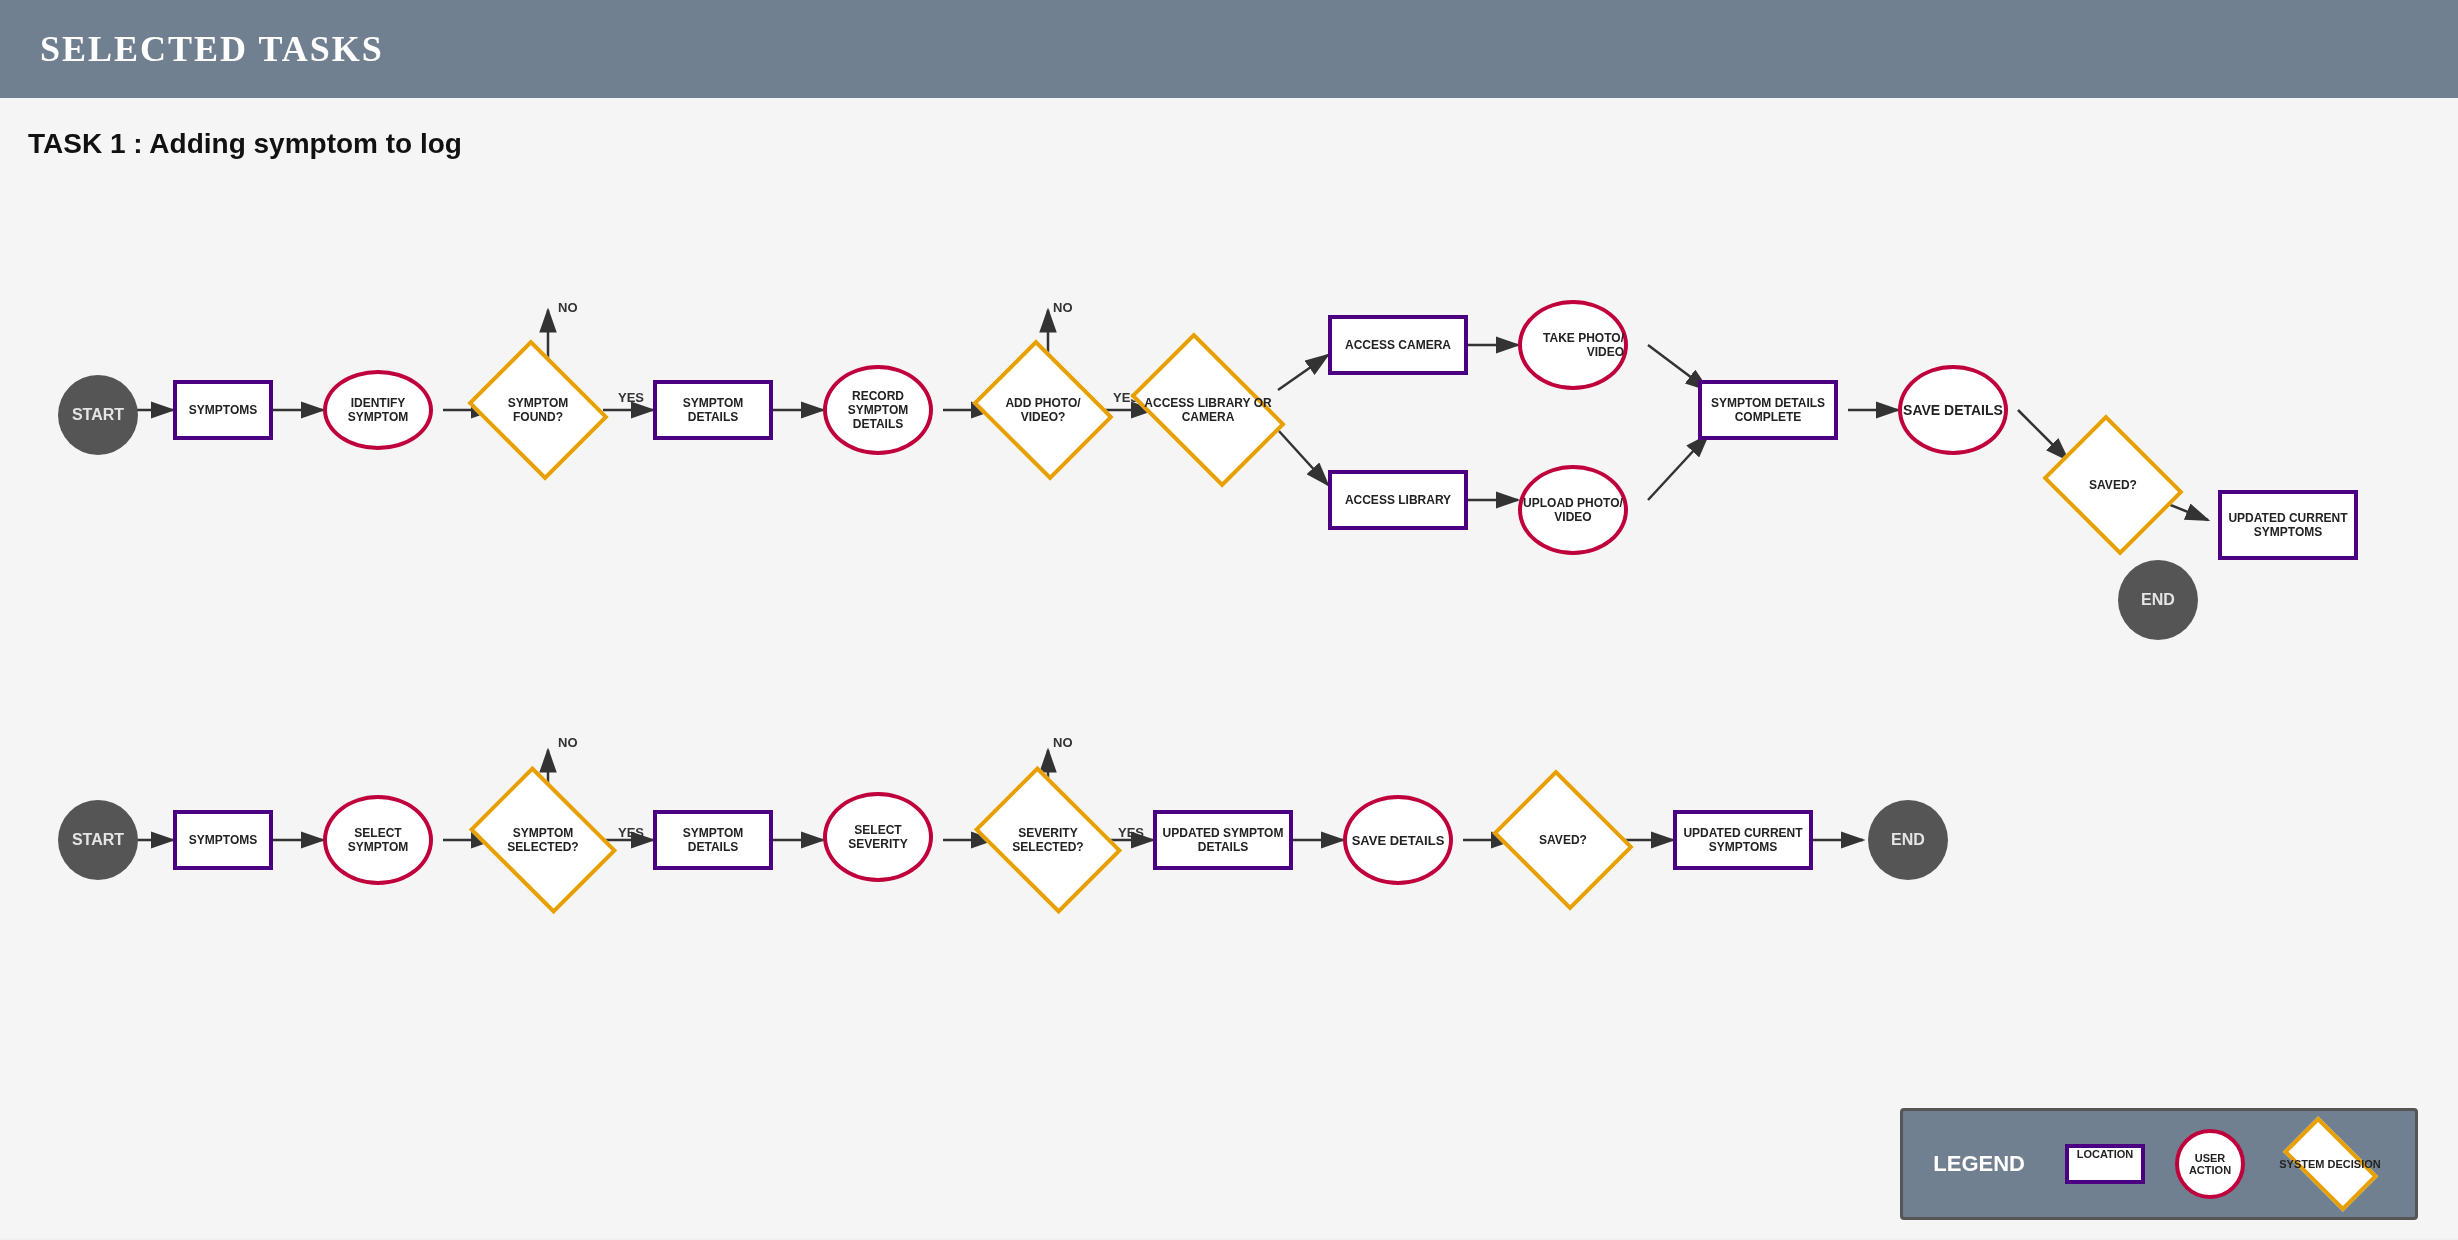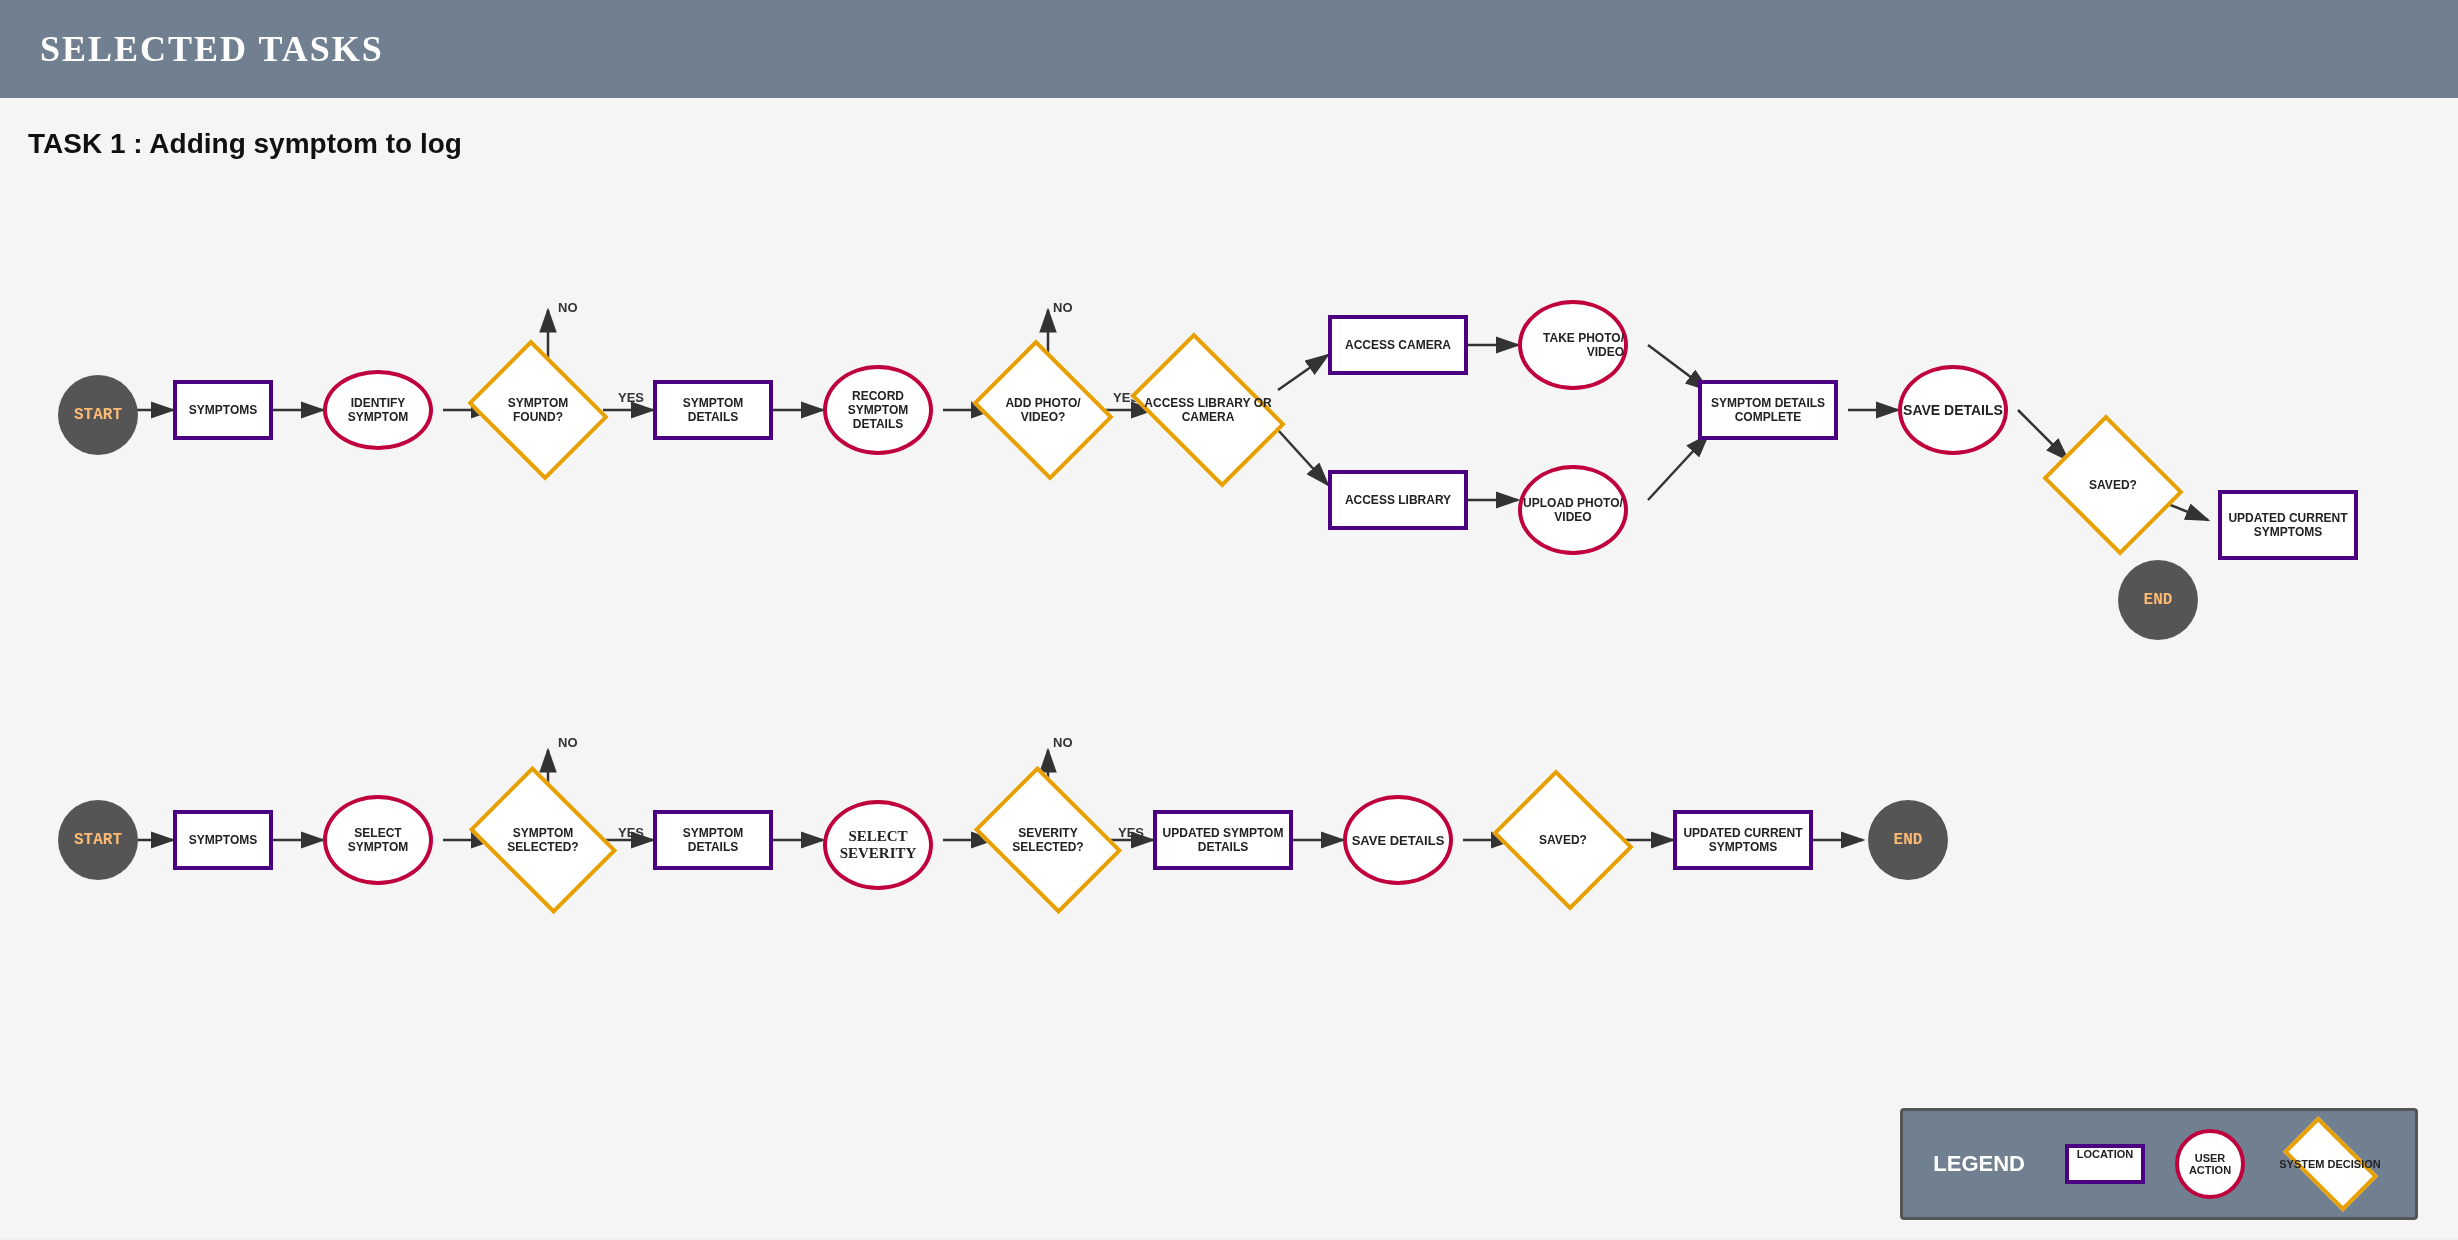--- a/index.html
+++ b/index.html
@@ -41,24 +41,23 @@
       align-items: center;
       justify-content: center;
       text-align: center;
       font-size: 13px;
       font-weight: bold;
       color: #222;
     }
     .circle-dark {
       border-radius: 50%;
       background: #555;
-      color: #fdba74;
+      color: #e5e5e5;
       font-size: 18px;
       font-weight: bold;
-      font-family: Liberation Mono, monospace;
     }
     .rect-purple {
       border: 4px solid #4a0080;
       background: white;
     }
     .circle-red {
       border-radius: 50%;
       border: 4px solid #c0003c;
       background: white;
     }
@@ -375,21 +374,21 @@
     </div>
 
     <div class="arrow-label" style="left:530px; top:55px;">NO</div>
 
     <div class="arrow-label" style="left:590px; top:145px;">YES</div>
 
     <div class="node rect-purple" style="left:625px; top:130px; width:120px; height:60px; font-size:12px;">
       SYMPTOM DETAILS
     </div>
 
-    <div class="node circle-red" style="left:795px; top:120px; width:110px; height:90px; font-size:15px;font-family:Liberation Serif, serif;">
+    <div class="node circle-red" style="left:795px; top:112px; width:110px; height:90px; font-size:12px;">
       SELECT SEVERITY
     </div>
 
     <div class="node diamond-orange" style="left:960px; top:115px; width:120px; height:90px;">
       <div class="diamond-inner"></div>
       <span class="diamond-text">SEVERITY SELECTED?</span>
     </div>
 
     <div class="arrow-label" style="left:1025px; top:55px;">NO</div>
 

